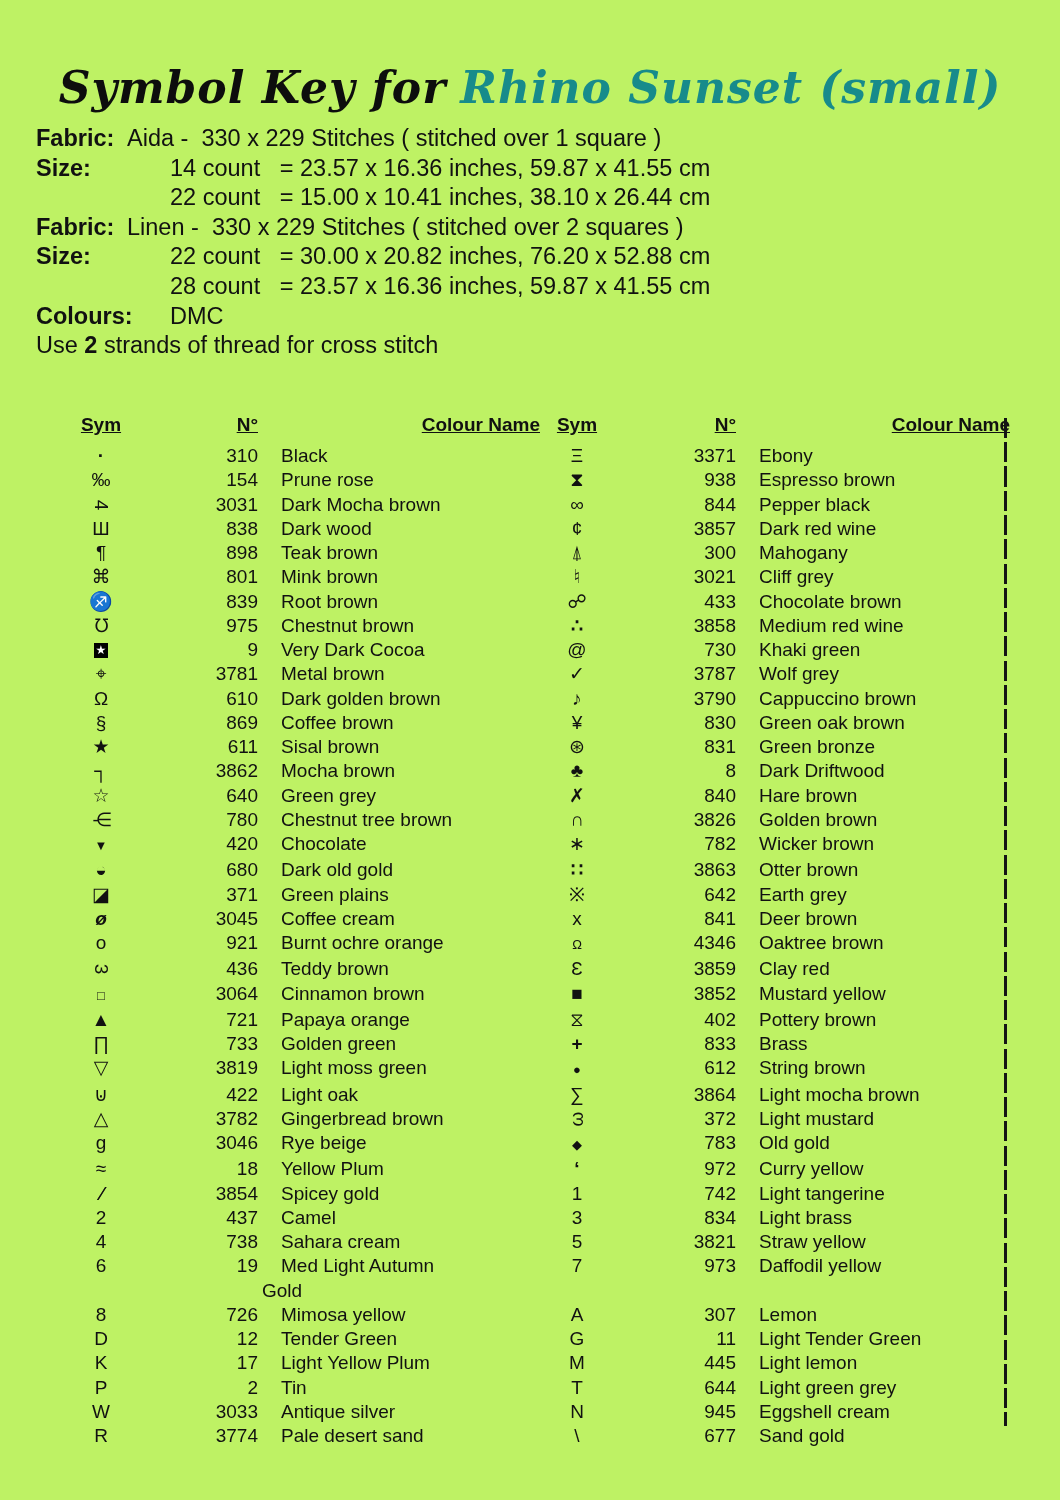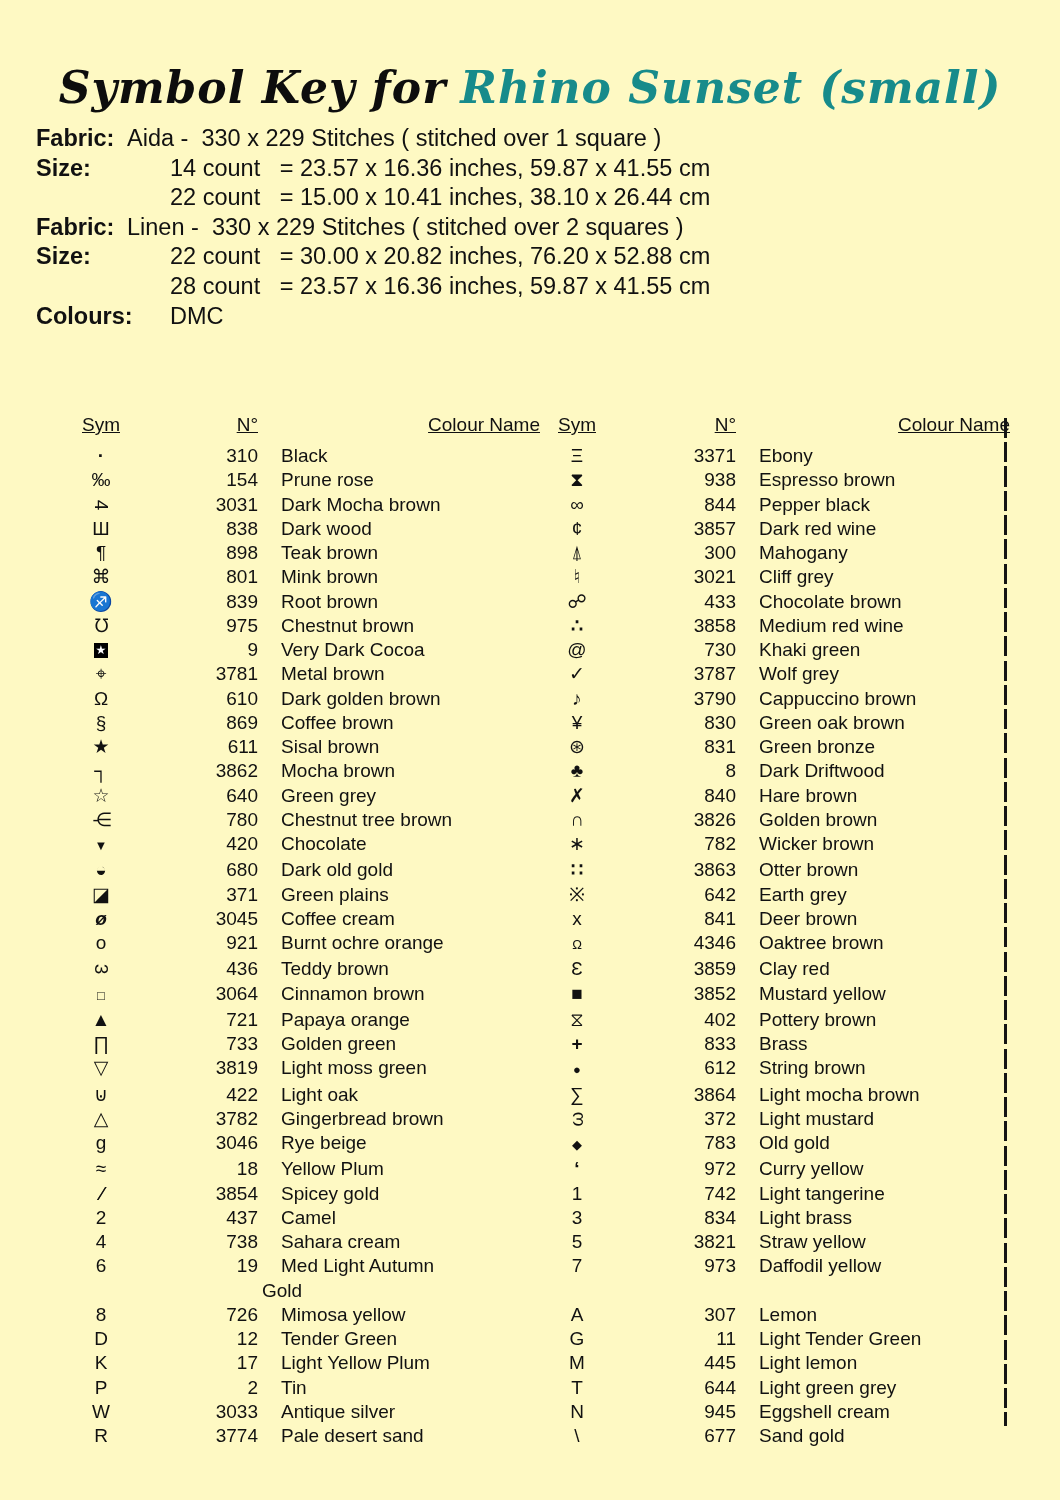--- a/index.html
+++ b/index.html
@@ -1,17 +1,17 @@
 <!DOCTYPE html>
 <html><head>
 <meta charset="utf-8">
 <style>
   html,body{margin:0;padding:0;background:#888;}
   .page{
-    position:relative; width:1060px; height:1500px; background:#fef9c3;
+    position:relative; width:1060px; height:1500px; background:#bef264;
     font-family:"Liberation Sans", sans-serif; color:#111; overflow:hidden;
   }
   
   .title{
     position:absolute; top:62px; left:0; width:100%; text-align:center;
     font-family:"DejaVu Serif", serif; font-style:italic; font-weight:bold;
     font-size:44px; letter-spacing:1px; white-space:nowrap;
   }
   .title .t-prefix{color:#0d0d0d;}
   .title .t-name{margin-left:14px;}
@@ -24,21 +24,21 @@
   .pre{white-space:pre;}
   .b{font-weight:bold;}
   
   .key-table{position:absolute; left:70px; top:414px; width:940px; border-collapse:collapse; table-layout:fixed;}
   .key-table col.c-sym1{width:62px;}
   .key-table col.c-no1{width:126px;}
   .key-table col.c-name1{width:282px;}
   .key-table col.c-sym2{width:74px;}
   .key-table col.c-no2{width:122px;}
   .key-table col.c-name2{width:274px;}
-  .key-table th{font-size:19px; font-weight:normal; text-decoration:underline; height:30px; vertical-align:top; padding:0;}
+  .key-table th{font-size:19px; font-weight:bold; text-decoration:underline; height:30px; vertical-align:top; padding:0;}
   .key-table th.h-sym{text-align:center;}
   .key-table th.h-no{text-align:right;}
   .key-table th.h-name{text-align:right; padding-left:23px;}
   .key-table td{font-size:19px; line-height:24.25px; vertical-align:top; padding:0;}
   td.sym{text-align:center;}
   td.num{text-align:right;}
   td.colname{padding-left:4px; text-indent:19px; white-space:pre-wrap;}
   
   .g{display:inline-block;}
   .g.small{font-size:13px;}
@@ -78,20 +78,23 @@
     </div>
     <div class="iline">
       <span class="lbl w2">Size:</span><span class="pre">22 count   = 30.00 x 20.82 inches, 76.20 x 52.88 cm</span>
     </div>
     <div class="iline">
       <span class="lbl w2"></span><span class="pre">28 count   = 23.57 x 16.36 inches, 59.87 x 41.55 cm</span>
     </div>
     <div class="iline">
       <span class="lbl w2">Colours:</span><span>DMC</span>
     </div>
+    <div class="iline">
+      <span class="pre">Use </span><span class="b">2</span><span class="pre"> strands of thread for cross stitch</span>
+    </div>
   </div>
 
   <table class="key-table">
     <colgroup>
       <col class="c-sym1">
         <col class="c-no1">
         <col class="c-name1">
       <col class="c-sym2">
         <col class="c-no2">
         <col class="c-name2">

